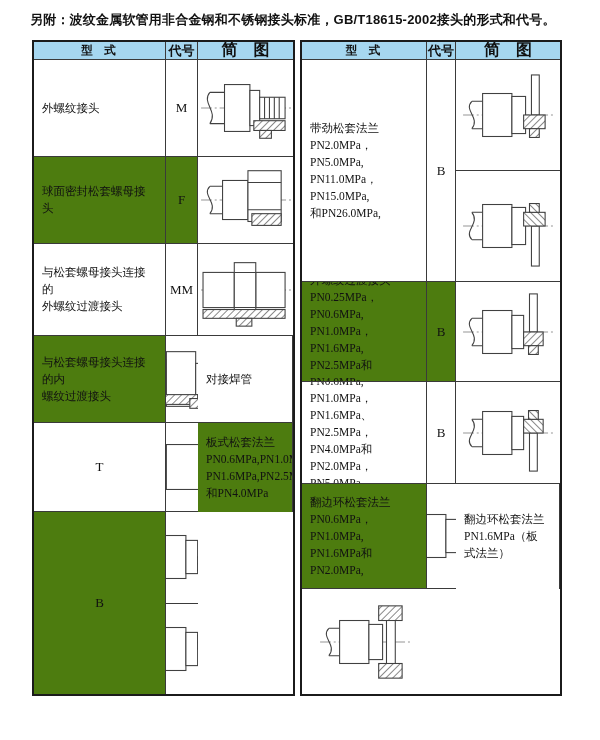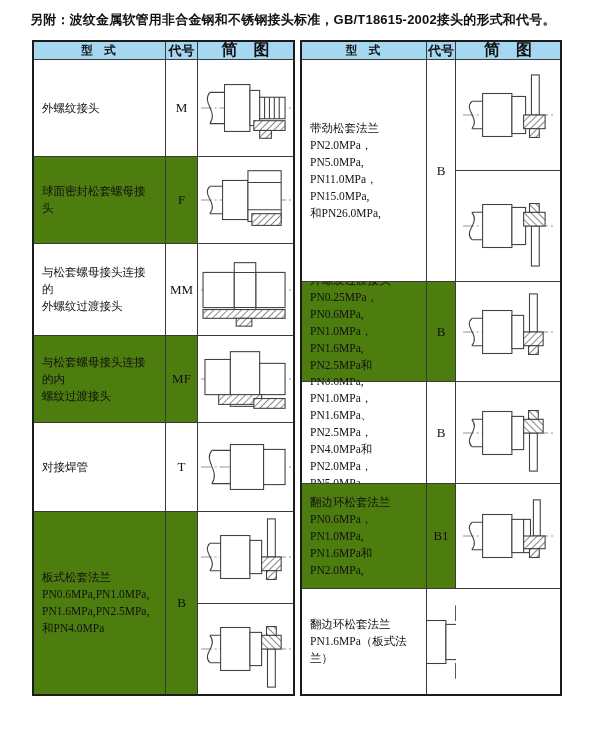--- a/index.html
+++ b/index.html
@@ -100,21 +100,20 @@
               <path d="M36,25 H58 M36,61 H58" fill="none" stroke="#404040" stroke-width="1.1"></path>
               <rect x="4" y="63" width="84" height="9" fill="url(#hatch)" stroke="#404040" stroke-width="1.1"></rect>
               <rect x="38" y="72" width="16" height="8" fill="url(#hatch)" stroke="#404040" stroke-width="1.1"></rect>
             </svg>
           </div>
         </div>
     </div>
 
     <div class="c t hl">与松套螺母接头连接的内
 螺纹过渡接头</div>
-    <div class="c k hl">MF</div>
     <div class="c d">
       <div class="sub">
           <div class="dwg">
             <svg width="96" height="84" viewBox="0 0 96 86">
               <path d="M2,43 H94" fill="none" stroke="#888" stroke-width="0.9" stroke-dasharray="11 3 2 3"></path>
               <rect x="6" y="23" width="26" height="36" fill="#fff" stroke="#404040" stroke-width="1.1"></rect>
               <rect x="32" y="15" width="30" height="56" fill="#fff" stroke="#404040" stroke-width="1.1"></rect>
               <rect x="62" y="27" width="26" height="32" fill="#fff" stroke="#404040" stroke-width="1.1"></rect>
               <rect x="20" y="59" width="44" height="10" fill="url(#hatch)" stroke="#404040" stroke-width="1.1"></rect>
               <rect x="56" y="63" width="32" height="10" fill="url(#hatch)" stroke="#404040" stroke-width="1.1"></rect>
@@ -265,21 +264,20 @@
                 <rect x="69" y="57" width="10" height="9" fill="url(#hatch)" stroke="#404040" stroke-width="1.1"></rect>
               </g>
             </svg>
           </div>
         </div>
     </div>
 
     <div class="c t hl">翻边环松套法兰
 PN0.6MPa，PN1.0MPa,
 PN1.6MPa和PN2.0MPa,</div>
-    <div class="c k hl">B1</div>
     <div class="c d">
       <div class="sub">
           <div class="dwg">
             <svg width="96" height="84" viewBox="0 0 96 86">
               <path d="M2,43 H94" fill="none" stroke="#888" stroke-width="0.9" stroke-dasharray="11 3 2 3"></path>
               <path d="M11,29 H22 M11,57 H22" fill="none" stroke="#404040" stroke-width="1.1"></path>
               <path d="M11,29 c-9,9.24 9,16.8 0,28" fill="none" stroke="#404040" stroke-width="1.1"></path>
               <rect x="22" y="21" width="30" height="44" fill="#fff" stroke="#404040" stroke-width="1.1"></rect>
               <rect x="52" y="26" width="12" height="34" fill="#fff" stroke="#404040" stroke-width="1.1"></rect>
               <rect x="64" y="26" width="7" height="34" fill="#fff" stroke="#404040" stroke-width="1.1"></rect>

